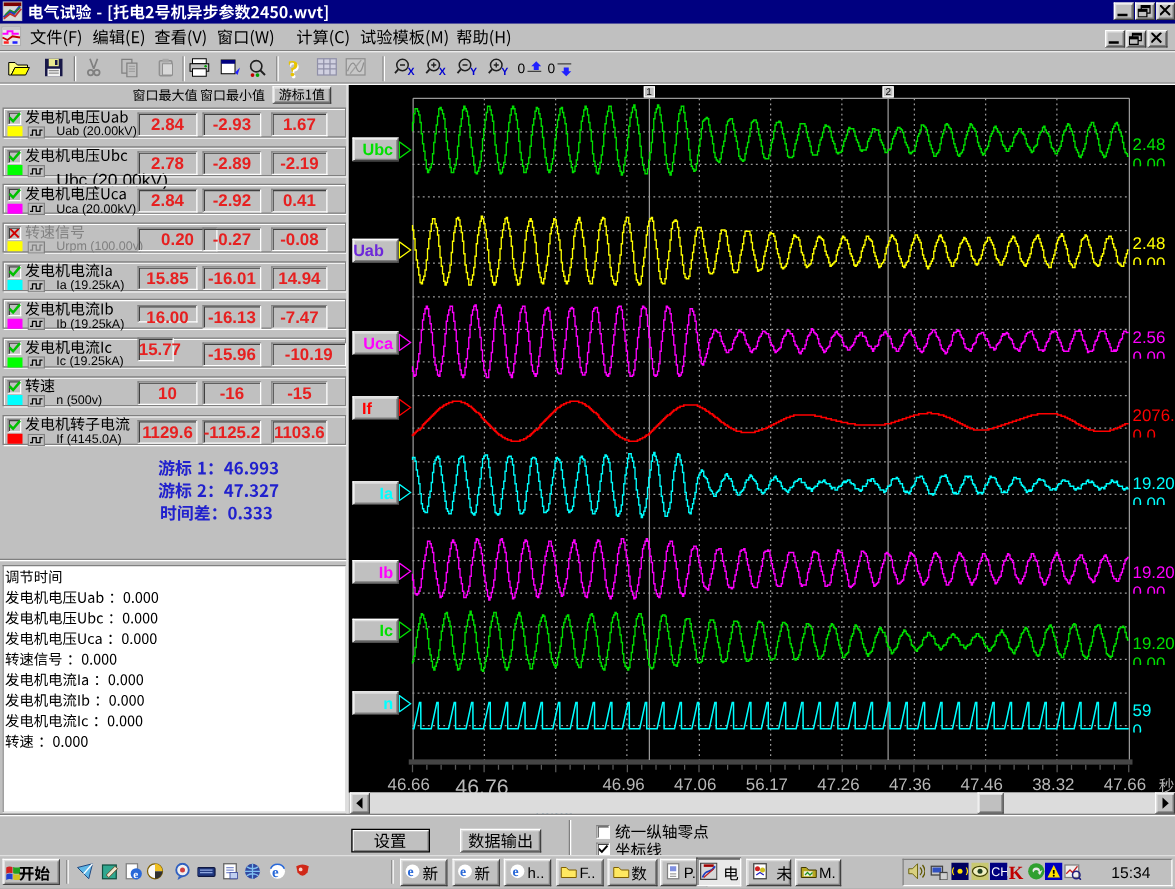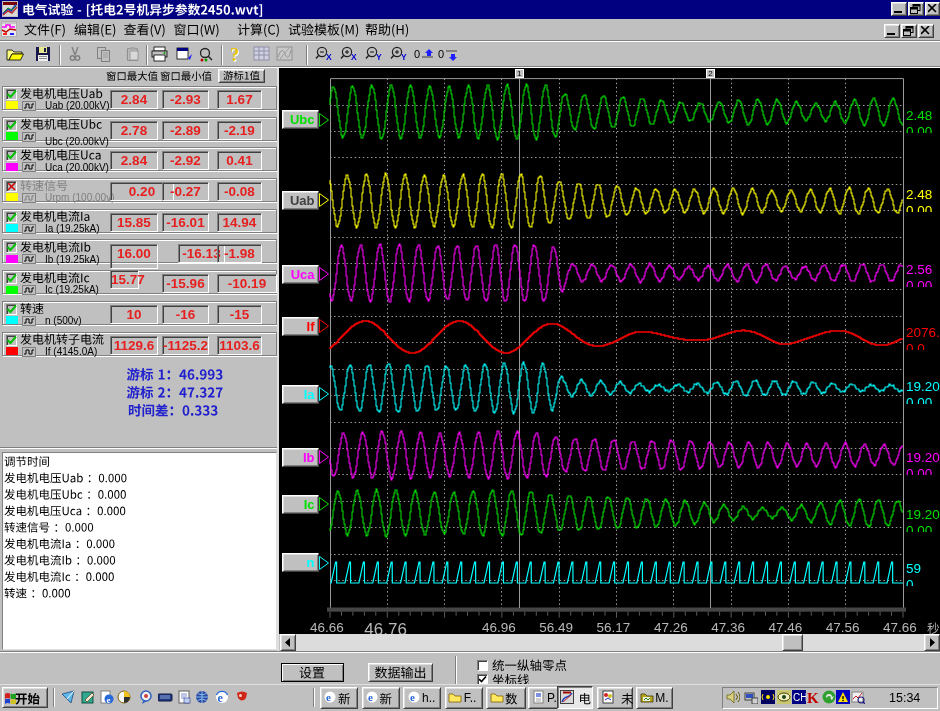--- a/index.html
+++ b/index.html
@@ -223,21 +223,21 @@
     <div class="a" style="left:2px;top:116.5px;width:275px;height:24px;border:1px solid #808080;box-shadow:inset 1px 1px 0 #ffffff,1px 1px 0 #ffffff"></div>
     <div class="a sunk2" style="left:6px;top:119.5px;width:11px;height:11px;background:#c0c0c0"></div>
     <svg class="a" style="left:7px;top:120.5px" width="10" height="9">
       <path d="M0.5 4 L3.5 7 L9 0.5" stroke="#00c000" stroke-width="2" fill="none"></path>
     </svg>
     <div class="a" style="left:6px;top:132.0px;width:12px;height:8px;background:#00ff00"></div>
     <svg class="a" style="left:22px;top:131.5px" width="14" height="10">
       <rect x="0.5" y="0.5" width="13" height="9" fill="#c0c0c0" stroke="#808080"></rect>
       <path d="M2 7 h2 v-4 h3 v4 h3 v-4 h2" stroke="#000" fill="none"></path>
     </svg>
-    <div class="a" style="left:45px;top:136px;font-size:10px;color:#000">Ubc (20.00kV)</div>
+    <div class="a" style="left:45px;top:136px;font-size:14px;color:#000">Ubc (20.00kV)</div>
     <div class="a sunk red" style="left:110px;top:120.7px;width:48px;height:19px;line-height:18px">2.78</div>
     <div class="a sunk red" style="left:162px;top:120.7px;width:47px;height:19px;line-height:18px">-2.89</div>
     <div class="a sunk red" style="left:217px;top:120.7px;width:45px;height:19px;line-height:18px">-2.19</div>
     <div class="a" style="left:2px;top:147.2px;width:275px;height:24px;border:1px solid #808080;box-shadow:inset 1px 1px 0 #ffffff,1px 1px 0 #ffffff"></div>
     <div class="a sunk2" style="left:6px;top:150.2px;width:11px;height:11px;background:#c0c0c0"></div>
     <svg class="a" style="left:7px;top:151.2px" width="10" height="9">
       <path d="M0.5 4 L3.5 7 L9 0.5" stroke="#00c000" stroke-width="2" fill="none"></path>
     </svg>
     <div class="a" style="left:6px;top:162.7px;width:12px;height:8px;background:#ff00ff"></div>
     <svg class="a" style="left:22px;top:162.2px" width="14" height="10">
@@ -280,23 +280,23 @@
     <div class="a sunk2" style="left:6px;top:242.4px;width:11px;height:11px;background:#c0c0c0"></div>
     <svg class="a" style="left:7px;top:243.4px" width="10" height="9">
       <path d="M0.5 4 L3.5 7 L9 0.5" stroke="#00c000" stroke-width="2" fill="none"></path>
     </svg>
     <div class="a" style="left:6px;top:254.9px;width:12px;height:8px;background:#ff00ff"></div>
     <svg class="a" style="left:22px;top:254.4px" width="14" height="10">
       <rect x="0.5" y="0.5" width="13" height="9" fill="#c0c0c0" stroke="#808080"></rect>
       <path d="M2 7 h2 v-4 h3 v4 h3 v-4 h2" stroke="#000" fill="none"></path>
     </svg>
     <div class="a" style="left:45px;top:253.7px;font-size:10px;color:#000">Ib (19.25kA)</div>
-    <div class="a sunk red" style="left:110px;top:243.6px;width:48px;height:25px;line-height:18px">16.00</div>
-    <div class="a sunk red" style="left:178px;top:243.6px;width:47px;height:19px;line-height:18px">-16.13</div>
-    <div class="a sunk red" style="left:217px;top:243.6px;width:45px;height:19px;line-height:18px">-1.98</div>
+    <div class="a sunk red" style="left:110px;top:243.6px;width:48px;height:14px;line-height:18px">16.00</div>
+    <div class="a sunk red" style="left:162px;top:243.6px;width:47px;height:19px;line-height:18px">-16.13</div>
+    <div class="a sunk red" style="left:217px;top:243.6px;width:45px;height:19px;line-height:18px">-7.47</div>
     <div class="a" style="left:2px;top:270.1px;width:275px;height:24px;border:1px solid #808080;box-shadow:inset 1px 1px 0 #ffffff,1px 1px 0 #ffffff"></div>
     <div class="a sunk2" style="left:6px;top:273.1px;width:11px;height:11px;background:#c0c0c0"></div>
     <svg class="a" style="left:7px;top:274.1px" width="10" height="9">
       <path d="M0.5 4 L3.5 7 L9 0.5" stroke="#00c000" stroke-width="2" fill="none"></path>
     </svg>
     <div class="a" style="left:6px;top:285.6px;width:12px;height:8px;background:#00ff00"></div>
     <svg class="a" style="left:22px;top:285.1px" width="14" height="10">
       <rect x="0.5" y="0.5" width="13" height="9" fill="#c0c0c0" stroke="#808080"></rect>
       <path d="M2 7 h2 v-4 h3 v4 h3 v-4 h2" stroke="#000" fill="none"></path>
     </svg>
@@ -355,33 +355,33 @@
       <path d="M51 391 V396 H52 V402 H53 V407 H54 V408 H55 V407 H56 V405 H57 V402 H58 V395 H59 V387 H60 V381 H61 V376 H62 V370 H63 V365 H64 V365 H65 V367 H66 V370 H67 V374 H68 V382 H69 V389 H70 V395 H71 V400 H72 V406 H73 V410 H74 V409 H75 V406 H76 V404 H77 V398 H78 V390 H79 V382 H80 V377 H81 V371 H82 V366 H83 V364 H84 V366 H85 V368 H86 V372 H87 V378 H88 V387 H89 V394 H90 V399 H91 V405 H92 V410 H93 V410 H94 V408 H95 V405 H96 V401 H97 V393 H98 V384 H99 V378 H100 V372 H101 V366 H102 V363 H103 V364 H104 V367 H105 V370 H106 V375 H107 V384 H108 V392 H109 V398 H110 V404 H111 V409 H112 V412 H113 V410 H114 V406 H115 V402 H116 V396 H117 V387 H118 V379 H119 V374 H120 V368 H121 V364 H122 V363 H123 V366 H124 V370 H125 V374 H126 V381 H127 V390 H128 V397 H129 V402 H130 V407 H131 V411 H132 V410 H133 V406 H134 V403 H135 V398 H136 V390 H137 V381 H138 V375 H139 V371 H140 V366 H141 V364 H142 V365 H143 V369 H144 V373 H145 V379 H146 V387 H147 V395 H148 V400 H149 V404 H150 V409 H151 V410 H152 V407 H153 V403 H154 V399 H155 V392 H156 V384 H157 V377 H158 V373 H159 V369 H160 V365 H161 V365 H162 V369 H163 V373 H164 V377 H165 V384 H166 V393 H167 V398 H168 V402 H169 V406 H170 V409 H171 V408 H172 V403 H173 V399 H174 V395 H175 V387 H176 V379 H177 V374 H178 V370 H179 V366 H180 V364 H181 V367 H182 V372 H183 V376 H184 V382 H185 V390 H186 V398 H187 V402 H188 V406 H189 V409 H190 V410 H191 V406 H192 V401 H193 V397 H194 V390 H195 V381 H196 V374 H197 V370 H198 V366 H199 V364 H200 V365 H201 V369 H202 V374 H203 V379 H204 V387 H205 V396 H206 V402 H207 V406 H208 V409 H209 V411 H210 V409 H211 V403 H212 V398 H213 V392 H214 V384 H215 V375 H216 V370 H217 V367 H218 V363 H219 V363 H220 V366 H221 V372 H222 V378 H223 V384 H224 V393 H225 V401 H226 V405 H227 V408 H228 V411 H229 V410 H230 V405 H231 V400 H232 V394 H233 V387 H234 V378 H235 V371 H236 V368 H237 V365 H238 V363 H239 V365 H240 V371 H241 V377 H242 V382 H243 V390 H244 V399 H245 V404 H246 V407 H247 V409 H248 V410 H249 V407 H250 V401 H251 V395 H252 V389 H253 V381 H254 V373 H255 V369 H256 V367 H257 V365 H258 V365 H259 V369 H260 V376 H261 V381 H262 V387 H263 V396 H264 V402 H265 V406 H266 V407 H267 V409 H268 V407 H269 V401 H270 V395 H271 V391 H272 V384 H273 V377 H274 V372 H275 V371 H276 V369 H277 V369 H278 V371 H279 V377 H280 V382 H281 V386 H282 V391 H283 V398 H284 V401 H285 V402 H286 V403 H287 V404 H288 V400 H289 V395 H290 V391 H291 V387 H292 V381 H293 V375 H294 V372 H295 V372 H296 V371 H297 V371 H298 V375 H299 V381 H300 V385 H301 V389 H302 V395 H303 V400 H304 V402 H305 V402 H306 V403 H307 V402 H308 V397 H309 V392 H310 V388 H311 V383 H312 V377 H313 V373 H314 V372 H315 V372 H316 V371 H317 V374 H318 V379 H319 V384 H320 V388 H321 V393 H322 V399 H323 V401 H324 V402 H325 V402 H326 V402 H327 V398 H328 V393 H329 V389 H330 V385 H331 V379 H332 V374 H333 V373 H334 V373 H335 V372 H336 V373 H337 V378 H338 V383 H339 V387 H340 V391 H341 V396 H342 V400 H343 V401 H344 V401 H345 V401 H346 V399 H347 V394 H348 V389 H349 V386 H350 V382 H351 V376 H352 V374 H353 V374 H354 V374 H355 V374 H356 V377 H357 V382 H358 V386 H359 V389 H360 V394 H361 V399 H362 V401 H363 V400 H364 V400 H365 V400 H366 V396 H367 V390 H368 V387 H369 V383 H370 V378 H371 V374 H372 V373 H373 V374 H374 V374 H375 V375 H376 V380 H377 V385 H378 V389 H379 V392 H380 V397 H381 V401 H382 V401 H383 V400 H384 V400 H385 V398 H386 V392 H387 V387 H388 V384 H389 V380 H390 V375 H391 V372 H392 V373 H393 V374 H394 V374 H395 V378 H396 V383 H397 V388 H398 V391 H399 V396 H400 V401 H401 V402 H402 V401 H403 V400 H404 V399 H405 V394 H406 V389 H407 V385 H408 V381 H409 V377 H410 V373 H411 V373 H412 V374 H413 V375 H414 V377 H415 V382 H416 V387 H417 V390 H418 V394 H419 V398 H420 V401 H421 V400 H422 V399 H423 V398 H424 V395 H425 V390 H426 V386 H427 V383 H428 V380 H429 V375 H430 V374 H431 V375 H432 V376 H433 V377 H434 V380 H435 V386 H436 V390 H437 V392 H438 V395 H439 V399 H440 V399 H441 V398 H442 V397 H443 V396 H444 V392 H445 V387 H446 V384 H447 V381 H448 V377 H449 V374 H450 V375 H451 V376 H452 V377 H453 V379 H454 V384 H455 V389 H456 V391 H457 V394 H458 V398 H459 V400 H460 V399 H461 V397 H462 V396 H463 V394 H464 V388 H465 V384 H466 V382 H467 V378 H468 V375 H469 V374 H470 V375 H471 V377 H472 V378 H473 V382 H474 V387 H475 V391 H476 V394 H477 V397 H478 V400 H479 V400 H480 V398 H481 V397 H482 V395 H483 V390 H484 V385 H485 V382 H486 V380 H487 V376 H488 V374 H489 V375 H490 V377 H491 V378 H492 V380 H493 V385 H494 V390 H495 V393 H496 V395 H497 V398 H498 V400 H499 V398 H500 V396 H501 V395 H502 V392 H503 V387 H504 V383 H505 V381 H506 V378 H507 V375 H508 V375 H509 V377 H510 V379 H511 V380 H512 V384 H513 V389 H514 V392 H515 V394 H516 V396 H517 V399 H518 V398 H519 V396 H520 V394 H521 V393 H522 V389 H523 V384 H524 V381 H525 V380 H526 V377 H527 V375 H528 V376 H529 V379 H530 V380 H531 V382 H532 V387 H533 V392 H534 V394 H535 V395 H536 V398 H537 V399 H538 V397 H539 V395 H540 V393 H541 V390 H542 V385 H543 V381 H544 V380 H545 V378 H546 V375 H547 V375 H548 V377 H549 V380 H550 V381 H551 V385 H552 V390 H553 V394 H554 V395 H555 V398 H556 V400 H557 V399 H558 V396 H559 V394 H560 V392 H561 V387 H562 V382 H563 V380 H564 V378 H565 V376 H566 V374 H567 V376 H568 V379 H569 V381 H570 V384 H571 V389 H572 V393 H573 V395 H574 V396 H575 V398 H576 V399 H577 V396 H578 V393 H579 V392 H580 V389 H581 V384 H582 V380 H583 V379 H584 V378 H585 V376 H586 V376 H587 V379 H588 V382 H589 V383 H590 V387 H591 V391 H592 V394 H593 V395 H594 V396 H595 V398 H596 V397 H597 V393 H598 V392 H599 V390 H600 V386 H601 V382 H602 V380 H603 V379 H604 V377 H605 V376 H606 V378 H607 V381 H608 V383 H609 V385 H610 V390 H611 V393 H612 V395 H613 V395 H614 V397 H615 V397 H616 V395 H617 V392 H618 V390 H619 V387 H620 V383 H621 V380 H622 V379 H623 V378 H624" stroke="#ff00ff" stroke-width="1.05" fill="none"></path>
       <path d="M51 463 V461 H52 V457 H53 V450 H54 V442 H55 V436 H56 V431 H57 V426 H58 V423 H59 V424 H60 V427 H61 V430 H62 V435 H63 V443 H64 V451 H65 V456 H66 V461 H67 V466 H68 V468 H69 V465 H70 V462 H71 V458 H72 V452 H73 V444 H74 V437 H75 V432 H76 V427 H77 V423 H78 V422 H79 V426 H80 V429 H81 V433 H82 V440 H83 V449 H84 V455 H85 V460 H86 V464 H87 V468 H88 V467 H89 V463 H90 V460 H91 V455 H92 V447 H93 V438 H94 V433 H95 V428 H96 V424 H97 V421 H98 V424 H99 V428 H100 V432 H101 V438 H102 V446 H103 V454 H104 V459 H105 V463 H106 V468 H107 V469 H108 V466 H109 V461 H110 V457 H111 V450 H112 V441 H113 V434 H114 V429 H115 V425 H116 V422 H117 V422 H118 V426 H119 V431 H120 V436 H121 V443 H122 V452 H123 V458 H124 V462 H125 V466 H126 V468 H127 V466 H128 V462 H129 V457 H130 V452 H131 V444 H132 V436 H133 V431 H134 V427 H135 V424 H136 V422 H137 V425 H138 V430 H139 V435 H140 V441 H141 V449 H142 V456 H143 V460 H144 V463 H145 V467 H146 V467 H147 V463 H148 V458 H149 V453 H150 V447 H151 V439 H152 V432 H153 V429 H154 V426 H155 V424 H156 V425 H157 V429 H158 V434 H159 V439 H160 V446 H161 V454 H162 V459 H163 V462 H164 V464 H165 V466 H166 V464 H167 V458 H168 V454 H169 V449 H170 V442 H171 V434 H172 V430 H173 V427 H174 V425 H175 V424 H176 V428 H177 V433 H178 V438 H179 V443 H180 V451 H181 V458 H182 V462 H183 V464 H184 V466 H185 V466 H186 V461 H187 V456 H188 V451 H189 V444 H190 V436 H191 V430 H192 V427 H193 V424 H194 V423 H195 V425 H196 V430 H197 V436 H198 V441 H199 V449 H200 V457 H201 V462 H202 V465 H203 V467 H204 V468 H205 V464 H206 V458 H207 V452 H208 V446 H209 V438 H210 V430 H211 V426 H212 V424 H213 V422 H214 V423 H215 V428 H216 V434 H217 V440 H218 V446 H219 V455 H220 V462 H221 V465 H222 V466 H223 V468 H224 V466 H225 V460 H226 V454 H227 V448 H228 V441 H229 V433 H230 V427 H231 V425 H232 V423 H233 V423 H234 V426 H235 V432 H236 V439 H237 V444 H238 V452 H239 V459 H240 V464 H241 V466 H242 V467 H243 V466 H244 V462 H245 V455 H246 V449 H247 V443 H248 V436 H249 V429 H250 V425 H251 V424 H252 V424 H253 V425 H254 V431 H255 V437 H256 V443 H257 V449 H258 V456 H259 V462 H260 V464 H261 V464 H262 V465 H263 V462 H264 V456 H265 V450 H266 V445 H267 V439 H268 V433 H269 V428 H270 V427 H271 V427 H272 V427 H273 V431 H274 V437 H275 V442 H276 V447 H277 V452 H278 V459 H279 V462 H280 V462 H281 V462 H282 V461 H283 V457 H284 V451 H285 V446 H286 V442 H287 V436 H288 V430 H289 V428 H290 V428 H291 V428 H292 V430 H293 V435 H294 V441 H295 V446 H296 V450 H297 V456 H298 V461 H299 V462 H300 V461 H301 V461 H302 V459 H303 V453 H304 V447 H305 V443 H306 V438 H307 V432 H308 V429 H309 V429 H310 V429 H311 V430 H312 V433 H313 V439 H314 V445 H315 V449 H316 V454 H317 V459 H318 V461 H319 V461 H320 V460 H321 V459 H322 V455 H323 V449 H324 V444 H325 V440 H326 V435 H327 V430 H328 V429 H329 V430 H330 V430 H331 V432 H332 V438 H333 V443 H334 V448 H335 V452 H336 V457 H337 V460 H338 V460 H339 V459 H340 V459 H341 V456 H342 V450 H343 V445 H344 V441 H345 V437 H346 V432 H347 V430 H348 V430 H349 V431 H350 V432 H351 V436 H352 V442 H353 V447 H354 V450 H355 V454 H356 V459 H357 V460 H358 V459 H359 V458 H360 V456 H361 V452 H362 V446 H363 V442 H364 V439 H365 V434 H366 V431 H367 V431 H368 V432 H369 V433 H370 V435 H371 V440 H372 V446 H373 V449 H374 V452 H375 V457 H376 V459 H377 V459 H378 V457 H379 V456 H380 V453 H381 V448 H382 V443 H383 V440 H384 V437 H385 V433 H386 V431 H387 V432 H388 V434 H389 V435 H390 V439 H391 V444 H392 V448 H393 V451 H394 V454 H395 V458 H396 V458 H397 V456 H398 V455 H399 V454 H400 V449 H401 V444 H402 V441 H403 V439 H404 V435 H405 V432 H406 V433 H407 V435 H408 V436 H409 V438 H410 V443 H411 V447 H412 V450 H413 V452 H414 V455 H415 V457 H416 V455 H417 V454 H418 V453 H419 V450 H420 V446 H421 V442 H422 V440 H423 V438 H424 V435 H425 V434 H426 V436 H427 V438 H428 V438 H429 V441 H430 V446 H431 V449 H432 V450 H433 V452 H434 V455 H435 V454 H436 V452 H437 V451 H438 V450 H439 V447 H440 V443 H441 V441 H442 V440 H443 V438 H444 V436 H445 V437 H446 V439 H447 V440 H448 V441 H449 V444 H450 V448 H451 V449 H452 V450 H453 V452 H454 V453 H455 V451 H456 V450 H457 V449 H458 V448 H459 V444 H460 V442 H461 V442 H462 V441 H463 V438 H464 V438 H465 V440 H466 V441 H467 V441 H468 V443 H469 V447 H470 V448 H471 V448 H472 V450 H473 V452 H474 V451 H475 V449 H476 V448 H477 V448 H478 V446 H479 V443 H480 V442 H481 V442 H482 V440 H483 V439 H484 V440 H485 V442 H486 V442 H487 V443 H488 V445 H489 V448 H490 V448 H491 V448 H492 V450 H493 V451 H494 V449 H495 V448 H496 V448 H497 V447 H498 V444 H499 V442 H500 V442 H501 V441 H502 V439 H503 V439 H504 V441 H505 V442 H506 V442 H507 V444 H508 V447 H509 V449 H510 V449 H511 V451 H512 V453 H513 V452 H514 V450 H515 V449 H516 V448 H517 V445 H518 V441 H519 V440 H520 V440 H521 V438 H522 V436 H523 V438 H524 V440 H525 V441 H526 V443 H527 V446 H528 V450 H529 V451 H530 V452 H531 V454 H532 V455 H533 V452 H534 V450 H535 V449 H536 V446 H537 V442 H538 V439 H539 V438 H540 V436 H541 V434 H542 V435 H543 V437 H544 V440 H545 V442 H546 V445 H547 V450 H548 V453 H549 V454 H550 V456 H551 V457 H552 V456 H553 V452 H554 V450 H555 V448 H556 V443 H557 V438 H558 V436 H559 V435 H560 V433 H561 V432 H562 V434 H563 V438 H564 V441 H565 V444 H566 V449 H567 V453 H568 V455 H569 V456 H570 V458 H571 V458 H572 V455 H573 V451 H574 V449 H575 V445 H576 V439 H577 V435 H578 V434 H579 V432 H580 V431 H581 V432 H582 V436 H583 V440 H584 V443 H585 V447 H586 V453 H587 V456 H588 V457 H589 V458 H590 V459 H591 V457 H592 V452 H593 V449 H594 V446 H595 V441 H596 V436 H597 V434 H598 V433 H599 V432 H600 V432 H601 V435 H602 V439 H603 V442 H604 V445 H605 V450 H606 V455 H607 V456 H608 V457 H609 V458 H610 V457 H611 V453 H612 V449 H613 V447 H614 V443 H615 V438 H616 V435 H617 V434 H618 V434 H619 V433 H620 V434 H621 V438 H622 V442 H623 V444 H624" stroke="#00e000" stroke-width="1.05" fill="none"></path>
       <polyline points="51,515 52.1,515 56.6,494 57.6,494 57.7,515 66.0,515 70.5,494 71.5,494 71.6,515 79.9,515 84.4,494 85.4,494 85.5,515 93.8,515 98.3,494 99.3,494 99.4,515 107.7,515 112.2,494 113.2,494 113.3,515 121.6,515 126.1,494 127.1,494 127.2,515 135.5,515 140.0,494 141.0,494 141.1,515 149.4,515 153.9,494 154.9,494 155.0,515 163.3,515 167.8,494 168.8,494 168.9,515 177.2,515 181.7,494 182.7,494 182.8,515 191.1,515 195.6,494 196.6,494 196.7,515 205.0,515 209.5,494 210.5,494 210.6,515 218.9,515 223.4,494 224.4,494 224.5,515 232.8,515 237.3,494 238.3,494 238.4,515 246.7,515 251.2,494 252.2,494 252.3,515 260.6,515 265.1,494 266.1,494 266.2,515 274.5,515 279.0,494 280.0,494 280.1,515 288.4,515 292.9,494 293.9,494 294.0,515 302.3,515 306.8,494 307.8,494 307.9,515 316.2,515 320.7,494 321.7,494 321.8,515 330.1,515 334.6,494 335.6,494 335.7,515 344.0,515 348.5,494 349.5,494 349.6,515 357.9,515 362.4,494 363.4,494 363.5,515 371.8,515 376.3,494 377.3,494 377.4,515 385.7,515 390.2,494 391.2,494 391.3,515 399.6,515 404.1,494 405.1,494 405.2,515 413.5,515 418.0,494 419.0,494 419.1,515 427.4,515 431.9,494 432.9,494 433.0,515 441.3,515 445.8,494 446.8,494 446.9,515 455.2,515 459.7,494 460.7,494 460.8,515 469.1,515 473.6,494 474.6,494 474.7,515 483.0,515 487.5,494 488.5,494 488.6,515 496.9,515 501.4,494 502.4,494 502.5,515 510.8,515 515.3,494 516.3,494 516.4,515 524.7,515 529.2,494 530.2,494 530.3,515 538.6,515 543.1,494 544.1,494 544.2,515 552.5,515 557.0,494 558.0,494 558.1,515 566.4,515 570.9,494 571.9,494 572.0,515 580.3,515 584.8,494 585.8,494 585.9,515 594.2,515 598.7,494 599.7,494 599.8,515 608.1,515 612.6,494 613.6,494 613.7,515 622.0,515 624,515" stroke="#00ffff" stroke-width="1.2" fill="none"></polyline>
     </svg>
 <div class="a btn" style="left:281.5px;top:110.0px;width:37px;height:19px;color:#00e000;font-size:13px;font-weight:bold;text-align:right;padding-right:3px;line-height:17px">Ubc</div>
     <svg class="a" style="left:319px;top:112.5px" width="11" height="14">
       <polygon points="0.5,0.5 9.5,7 0.5,13.5" fill="none" stroke="#00e000"></polygon>
     </svg>
     <div class="a" style="left:906px;top:108.5px;color:#00e000;font-size:13.5px;line-height:14px">2.48</div>
     <div class="a" style="left:906px;top:124.5px;color:#00e000;font-size:13.5px;line-height:14px;height:8px;overflow:hidden;width:34px">0.00</div>
-    <div class="a btn" style="left:281.5px;top:190.5px;width:37px;height:19px;color:#404040;font-size:13px;font-weight:bold;text-align:right;padding-right:3px;line-height:17px">Uab</div>
+    <div class="a btn" style="left:281.5px;top:190.5px;width:37px;height:19px;color:#6d28d9;font-size:13px;font-weight:bold;padding-right:3px;line-height:17px">Uab</div>
     <svg class="a" style="left:319px;top:193.0px" width="11" height="14">
       <polygon points="0.5,0.5 9.5,7 0.5,13.5" fill="none" stroke="#ffff00"></polygon>
     </svg>
     <div class="a" style="left:906px;top:188.0px;color:#ffff00;font-size:13.5px;line-height:14px">2.48</div>
     <div class="a" style="left:906px;top:204.0px;color:#ffff00;font-size:13.5px;line-height:14px;height:8px;overflow:hidden;width:34px">0.00</div>
     <div class="a btn" style="left:281.5px;top:264.5px;width:37px;height:19px;color:#ff00ff;font-size:13px;font-weight:bold;text-align:right;padding-right:3px;line-height:17px">Uca</div>
     <svg class="a" style="left:319px;top:267.0px" width="11" height="14">
       <polygon points="0.5,0.5 9.5,7 0.5,13.5" fill="none" stroke="#ff00ff"></polygon>
     </svg>
     <div class="a" style="left:906px;top:262.5px;color:#ff00ff;font-size:13.5px;line-height:14px">2.56</div>
     <div class="a" style="left:906px;top:278.5px;color:#ff00ff;font-size:13.5px;line-height:14px;height:8px;overflow:hidden;width:34px">0.00</div>
-    <div class="a btn" style="left:281.5px;top:316.5px;width:37px;height:19px;color:#ff0000;font-size:13px;font-weight:bold;text-align:right;padding-right:3px;line-height:17px">If</div>
+    <div class="a btn" style="left:281.5px;top:316.5px;width:37px;height:19px;color:#ff0000;font-size:13px;font-weight:bold;text-align:right;padding-right:20px;line-height:17px">If</div>
     <svg class="a" style="left:319px;top:319.0px" width="11" height="14">
       <polygon points="0.5,0.5 9.5,7 0.5,13.5" fill="none" stroke="#ff0000"></polygon>
     </svg>
     <div class="a" style="left:906px;top:326.0px;color:#ff0000;font-size:13.5px;line-height:14px">2076.8</div>
     <div class="a" style="left:906px;top:342.0px;color:#ff0000;font-size:13.5px;line-height:14px;height:8px;overflow:hidden;width:34px">0.0</div>
     <div class="a btn" style="left:281.5px;top:384.5px;width:37px;height:19px;color:#00ffff;font-size:13px;font-weight:bold;text-align:right;padding-right:3px;line-height:17px">Ia</div>
     <svg class="a" style="left:319px;top:387.0px" width="11" height="14">
       <polygon points="0.5,0.5 9.5,7 0.5,13.5" fill="none" stroke="#00ffff"></polygon>
     </svg>
     <div class="a" style="left:906px;top:379.5px;color:#00ffff;font-size:13.5px;line-height:14px">19.20</div>
@@ -401,26 +401,26 @@
     <div class="a btn" style="left:281.5px;top:553.0px;width:37px;height:19px;color:#00ffff;font-size:13px;font-weight:bold;text-align:right;padding-right:3px;line-height:17px">n</div>
     <svg class="a" style="left:319px;top:555.5px" width="11" height="14">
       <polygon points="0.5,0.5 9.5,7 0.5,13.5" fill="none" stroke="#00ffff"></polygon>
     </svg>
     <div class="a" style="left:906px;top:561.5px;color:#00ffff;font-size:13.5px;line-height:14px">59</div>
     <div class="a" style="left:906px;top:577.5px;color:#00ffff;font-size:13.5px;line-height:14px;height:8px;overflow:hidden;width:34px">0</div>
     <div class="a" style="left:307.0px;top:620px;width:40px;text-align:center;color:#b8b8b8;font-size:13.5px">46.66</div>
     <div class="a" style="left:364.3px;top:620px;width:40px;text-align:center;color:#b8b8b8;font-size:17px">46.76</div>
     <div class="a" style="left:421.6px;top:640px;width:40px;text-align:center;color:#0c4a6e;font-size:13.5px">46.86</div>
     <div class="a" style="left:478.9px;top:620px;width:40px;text-align:center;color:#b8b8b8;font-size:13.5px">46.96</div>
-    <div class="a" style="left:536.2px;top:620px;width:40px;text-align:center;color:#b8b8b8;font-size:13.5px">56.49</div>
+    <div class="a" style="left:536.2px;top:620px;width:40px;text-align:center;color:#b8b8b8;font-size:13.5px">47.06</div>
     <div class="a" style="left:593.5px;top:620px;width:40px;text-align:center;color:#b8b8b8;font-size:13.5px">56.17</div>
     <div class="a" style="left:650.8px;top:620px;width:40px;text-align:center;color:#b8b8b8;font-size:13.5px">47.26</div>
     <div class="a" style="left:708.1px;top:620px;width:40px;text-align:center;color:#b8b8b8;font-size:13.5px">47.36</div>
     <div class="a" style="left:765.4px;top:620px;width:40px;text-align:center;color:#b8b8b8;font-size:13.5px">47.46</div>
-    <div class="a" style="left:822.7px;top:620px;width:40px;text-align:center;color:#b8b8b8;font-size:13.5px">47.56</div>
+    <div class="a" style="left:822.7px;top:620px;width:40px;text-align:center;color:#b8b8b8;font-size:13.5px">38.32</div>
     <div class="a" style="left:880.0px;top:620px;width:40px;text-align:center;color:#b8b8b8;font-size:13.5px">47.66</div>
     <div class="a" style="left:514.8px;top:69px;width:9px;height:9px;background:#c0c0c0;border:1px solid #fff;color:#000;font-size:8px;line-height:8px;text-align:center">1</div>
     <div class="a" style="left:706.1px;top:69px;width:9px;height:9px;background:#c0c0c0;border:1px solid #fff;color:#000;font-size:8px;line-height:8px;text-align:center">2</div>
 
 <div class="a" style="left:280px;top:634px;width:660px;height:17px;background:#dcdcdc"></div>
 <div class="a btn" style="left:280px;top:634px;width:16px;height:17px">
       <svg width="14" height="15">
         <path d="M9 3 L4 7.5 L9 12 Z" fill="#000"></path>
       </svg>
     </div>

